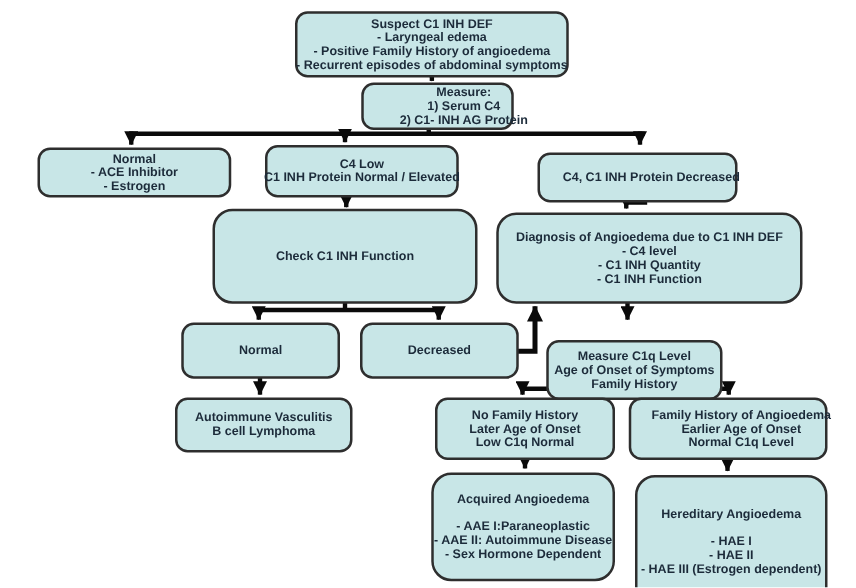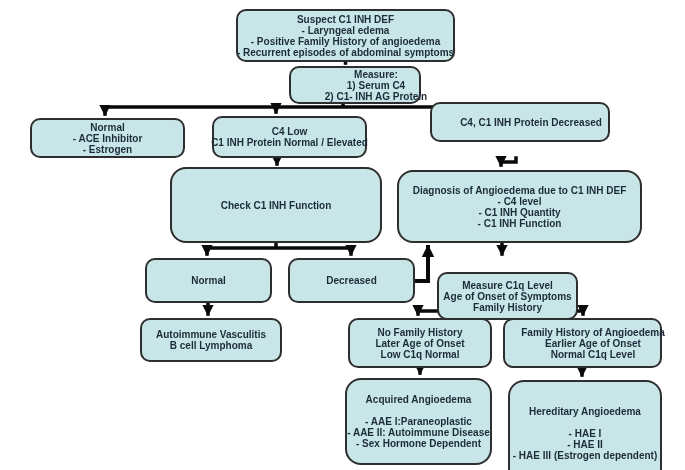--- a/index.html
+++ b/index.html
@@ -39,24 +39,24 @@
     padding: 1px 2px;
   }
   .node .line {
     display: block;
     min-height: 11px;
     white-space: nowrap;
   }
   .big { border-radius: 16px; }
 
   #n-suspect      { left: 236px; top: 9px;   width: 219px; height: 53px; }
-  #n-measure      { left: 289px; top: 66px;  width: 132px; height: 38px; padding-left: 44px; }
+  #n-measure      { left: 289px; top: 66px;  width: 122px; height: 38px; padding-left: 44px; }
   #n-normal-ace   { left: 30px;  top: 118px; width: 155px; height: 40px; }
   #n-c4-low       { left: 212px; top: 116px; width: 155px; height: 42px; }
-  #n-c4-dec       { left: 430px; top: 102px; width: 180px; height: 40px; padding-left: 24px; }
+  #n-c4-dec       { left: 430px; top: 122px; width: 160px; height: 40px; padding-left: 24px; }
   #n-check        { left: 170px; top: 167px; width: 212px; height: 76px; }
   #n-diagnosis    { left: 397px; top: 170px; width: 245px; height: 73px; }
   #n-normal-fn    { left: 145px; top: 258px; width: 127px; height: 45px; }
   #n-decreased-fn { left: 288px; top: 258px; width: 127px; height: 45px; }
   #n-measure-c1q  { left: 437px; top: 272px; width: 141px; height: 48px; }
   #n-autoimmune   { left: 140px; top: 318px; width: 142px; height: 44px; }
   #n-no-family    { left: 348px; top: 318px; width: 144px; height: 50px; }
   #n-family       { left: 503px; top: 318px; width: 159px; height: 50px; padding-left: 23px; }
   #n-acquired     { left: 345px; top: 378px; width: 147px; height: 87px; }
   #n-hereditary   { left: 508px; top: 380px; width: 154px; height: 107px; }

